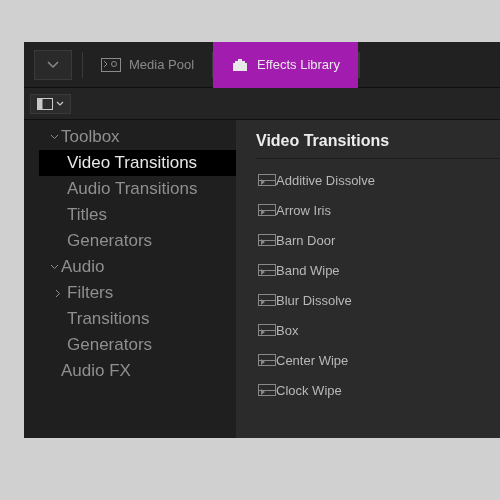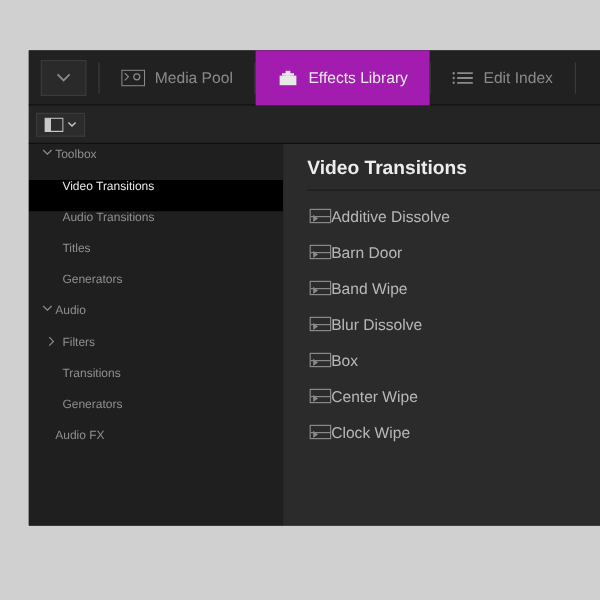--- a/index.html
+++ b/index.html
@@ -68,25 +68,26 @@
     min-height: 0;
   }
   .sidebar {
     width: 212px;
     background: #1f1f1f;
     color: #8f8f8f;
     padding-top: 4px;
     overflow: hidden;
   }
   .tree-item {
-    display: flex; align-items: flex-start;
+    display: flex; align-items: center;
     height: 26px;
     padding-left: 8px;
     cursor: pointer;
-    font-size: 10px;
+    font-size: 17px;
+    margin-left: 15px;
   }
   .tree-item.level1 { padding-left: 28px; }
   .tree-item.selected {
     background: #000000;
     color: #e8e8e8;
   }
   .tree-item .chev {
     width: 14px;
     display: inline-flex; justify-content: center;
     color: #8f8f8f;
@@ -162,31 +163,20 @@
     <div class="tab-item active">
       <svg width="18" height="14" viewBox="0 0 18 14">
         <rect x="2" y="5" width="14" height="8" fill="#e8e8e8"></rect>
         <rect x="7" y="1" width="4" height="4" fill="#e8e8e8"></rect>
         <rect x="4" y="3" width="10" height="2" fill="#e8e8e8"></rect>
       </svg>
       <span>Effects Library</span>
     </div>
     <div class="tab-sep"></div>
 
-    <div class="tab-item">
-      <svg width="18" height="12" viewBox="0 0 18 12">
-        <line x1="4" y1="2" x2="17" y2="2" stroke="#8a8a8a" stroke-width="1.5"></line>
-        <line x1="4" y1="6" x2="17" y2="6" stroke="#8a8a8a" stroke-width="1.5"></line>
-        <line x1="4" y1="10" x2="17" y2="10" stroke="#8a8a8a" stroke-width="1.5"></line>
-        <circle cx="1" cy="2" r="1" fill="#8a8a8a"></circle>
-        <circle cx="1" cy="6" r="1" fill="#8a8a8a"></circle>
-        <circle cx="1" cy="10" r="1" fill="#8a8a8a"></circle>
-      </svg>
-      <span>Edit Index</span>
-    </div>
     <div class="tab-sep"></div>
   </div>
 
   <div class="subbar">
     <div class="view-toggle">
       <svg width="16" height="12" viewBox="0 0 16 12">
         <rect x="0.5" y="0.5" width="15" height="11" stroke="#c8c8c8" fill="none"></rect>
         <rect x="0.5" y="0.5" width="5" height="11" fill="#c8c8c8"></rect>
       </svg>
       <svg width="8" height="6" viewBox="0 0 8 6">
@@ -248,20 +238,24 @@
 
     <div class="main">
       <div class="main-header">Video Transitions</div>
 
       <div class="fx-item">
         <span class="fx-icon"></span>
         <span>Additive Dissolve</span>
       </div>
       <div class="fx-item">
         <span class="fx-icon"></span>
+        <span>Arrow Iris</span>
+      </div>
+      <div class="fx-item">
+        <span class="fx-icon"></span>
         <span>Barn Door</span>
       </div>
       <div class="fx-item">
         <span class="fx-icon"></span>
         <span>Band Wipe</span>
       </div>
       <div class="fx-item">
         <span class="fx-icon"></span>
         <span>Blur Dissolve</span>
       </div>

